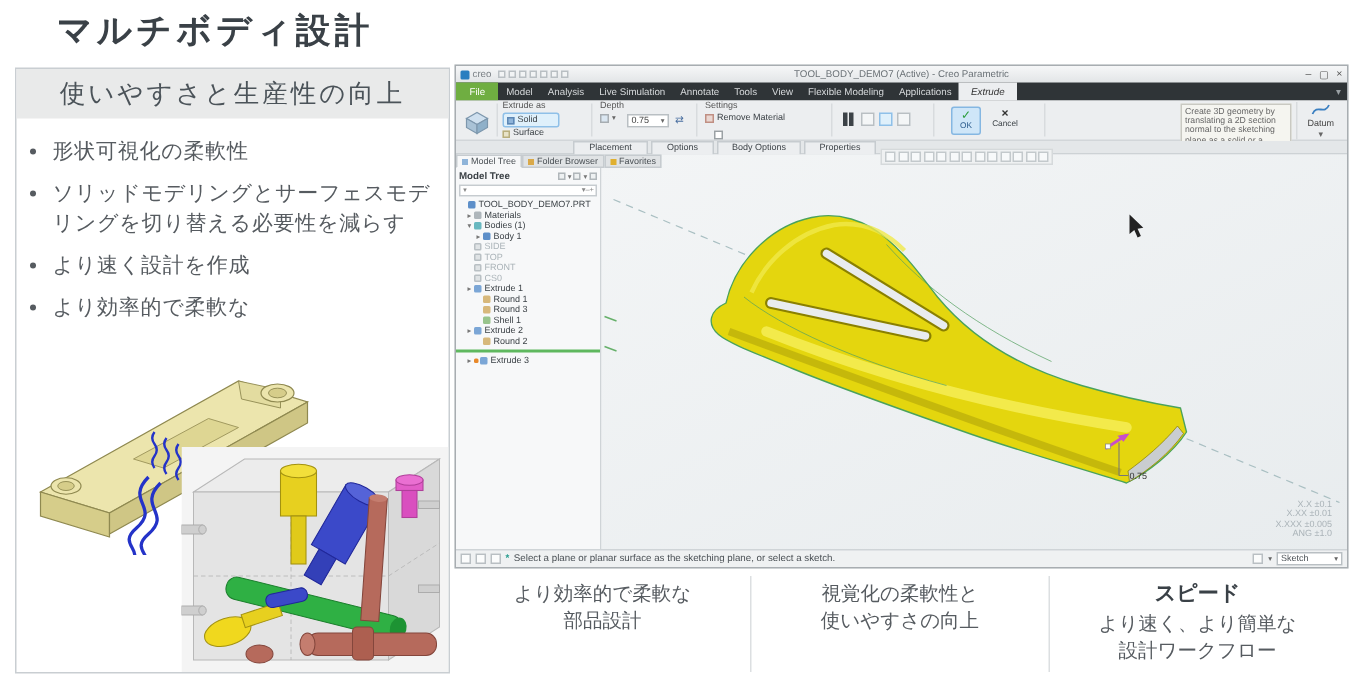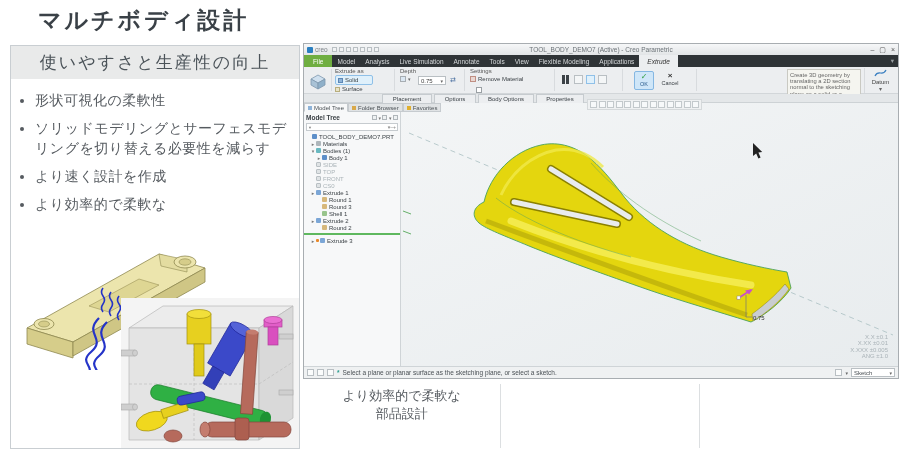--- a/index.html
+++ b/index.html
@@ -534,16 +534,21 @@
     </span>
   </div>
 </div>
 
 <div class="benefits">
   <div class="benefit">
     <div class="benefit-desc">より効率的で柔軟な
 部品設計</div>
   </div>
   <div class="benefit">
+    <div class="benefit-desc">視覚化の柔軟性と
+使いやすさの向上</div>
   </div>
   <div class="benefit">
+    <div class="benefit-title">スピード</div>
+    <div class="benefit-desc">より速く、より簡単な
+設計ワークフロー</div>
   </div>
 </div>
 
 </body></html>

